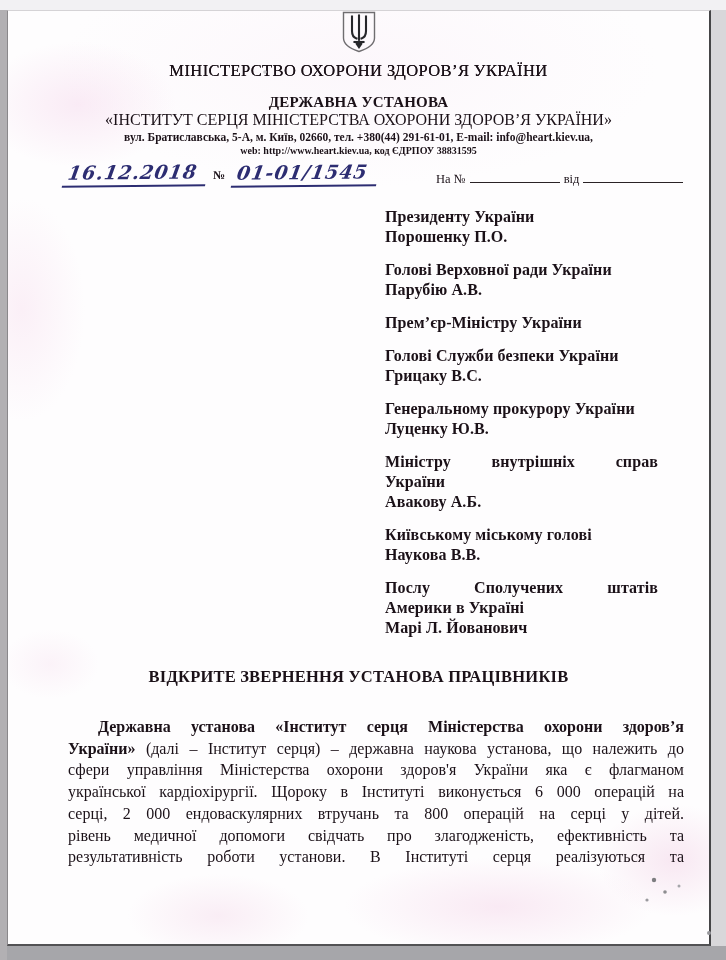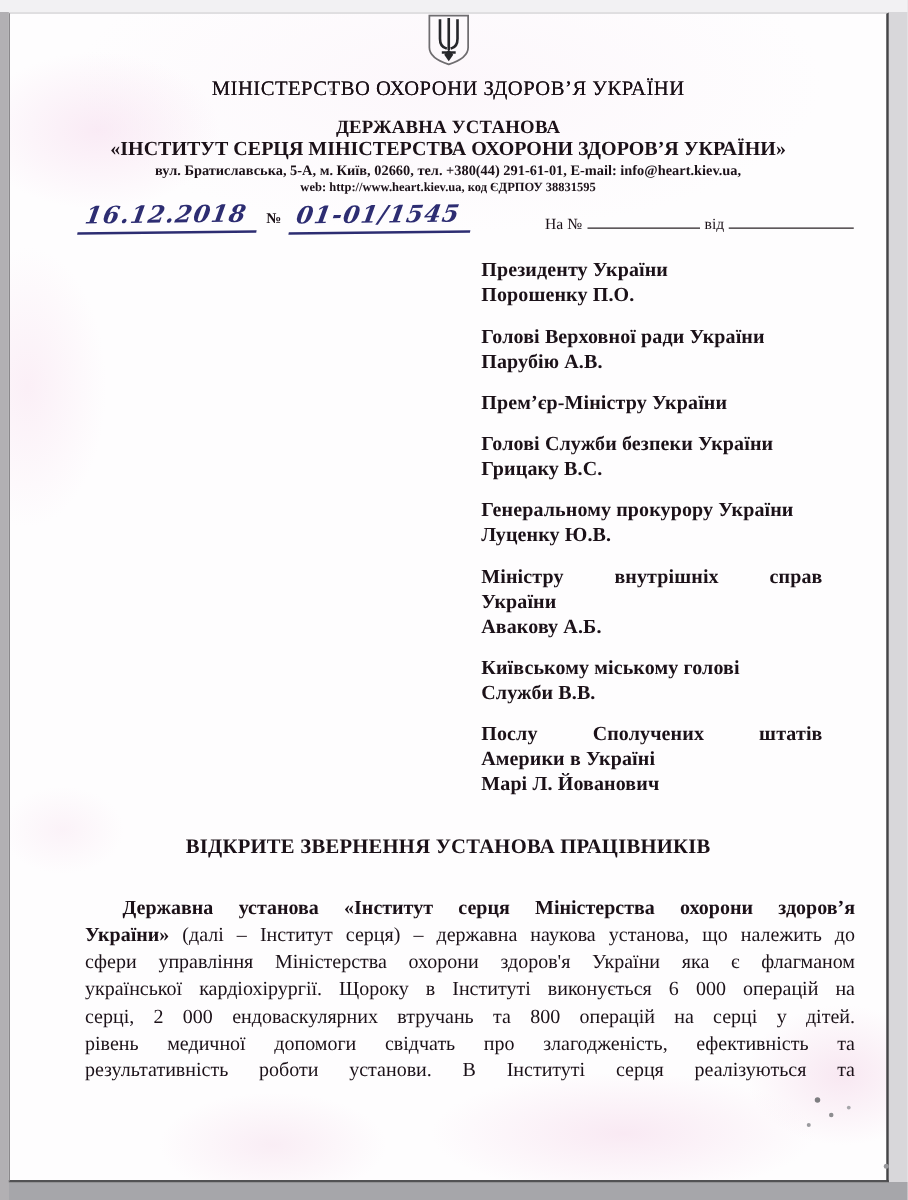--- a/index.html
+++ b/index.html
@@ -31,21 +31,21 @@
       radial-gradient(220px 70px at 70% 96%, rgba(244,214,233,0.5), rgba(244,214,233,0) 70%),
       radial-gradient(130px 60px at 30% 97%, rgba(244,218,234,0.45), rgba(244,218,234,0) 70%),
       radial-gradient(110px 80px at 95% 91%, rgba(243,214,232,0.55), rgba(243,214,232,0) 70%),
       radial-gradient(70px 50px at 6% 70%, rgba(247,227,240,0.4), rgba(247,227,240,0) 70%);
     color:#1b1118;
   }
   .emblem { position:absolute; top:0px; left:50%; transform:translateX(-50%); width:36px; height:42px; }
   .center-line { position:absolute; left:0; width:100%; text-align:center; white-space:nowrap; }
   .ministry { top:50px; font-size:16.5px; letter-spacing:0.4px; text-shadow:0 0 0.5px #1b1118; }
   .org-type { top:83px; font-size:15px; font-weight:bold; letter-spacing:0.2px; }
-  .org-name { top:100px; font-size:16px; font-weight:bold; }
+  .org-name { top:100px; font-size:16px; font-weight:normal; }
   .addr1 { top:120px; font-size:11.5px; font-weight:bold; }
   .addr2 { top:134px; font-size:10px; font-weight:bold; }
   .ref-row { position:absolute; top:150px; left:0; width:100%; height:40px; }
   .ref-left { position:absolute; left:56px; top:0; white-space:nowrap; }
   .hw {
     display:inline-block;
     font-family:"DejaVu Serif", serif;
     font-style:italic; font-weight:bold;
     font-size:19px; color:#2d2d72;
     border-bottom:2px solid #2d2d72;
@@ -136,21 +136,21 @@
           <div class="addr-line">Генеральному прокурору України</div>
           <div class="addr-line">Луценку Ю.В.</div>
         </div>
         <div class="addr-group">
           <div class="addr-line just">Міністру внутрішніх справ</div>
           <div class="addr-line">України</div>
           <div class="addr-line">Авакову А.Б.</div>
         </div>
         <div class="addr-group">
           <div class="addr-line">Київському міському голові</div>
-          <div class="addr-line">Служби В.В.</div>
+          <div class="addr-line">Наукова В.В.</div>
         </div>
         <div class="addr-group">
           <div class="addr-line just">Послу Сполучених штатів</div>
           <div class="addr-line">Америки в Україні</div>
           <div class="addr-line">Марі Л. Йованович</div>
         </div>
       </div>
 
     <div class="title">ВІДКРИТЕ ЗВЕРНЕННЯ УСТАНОВА ПРАЦІВНИКІВ</div>
 

